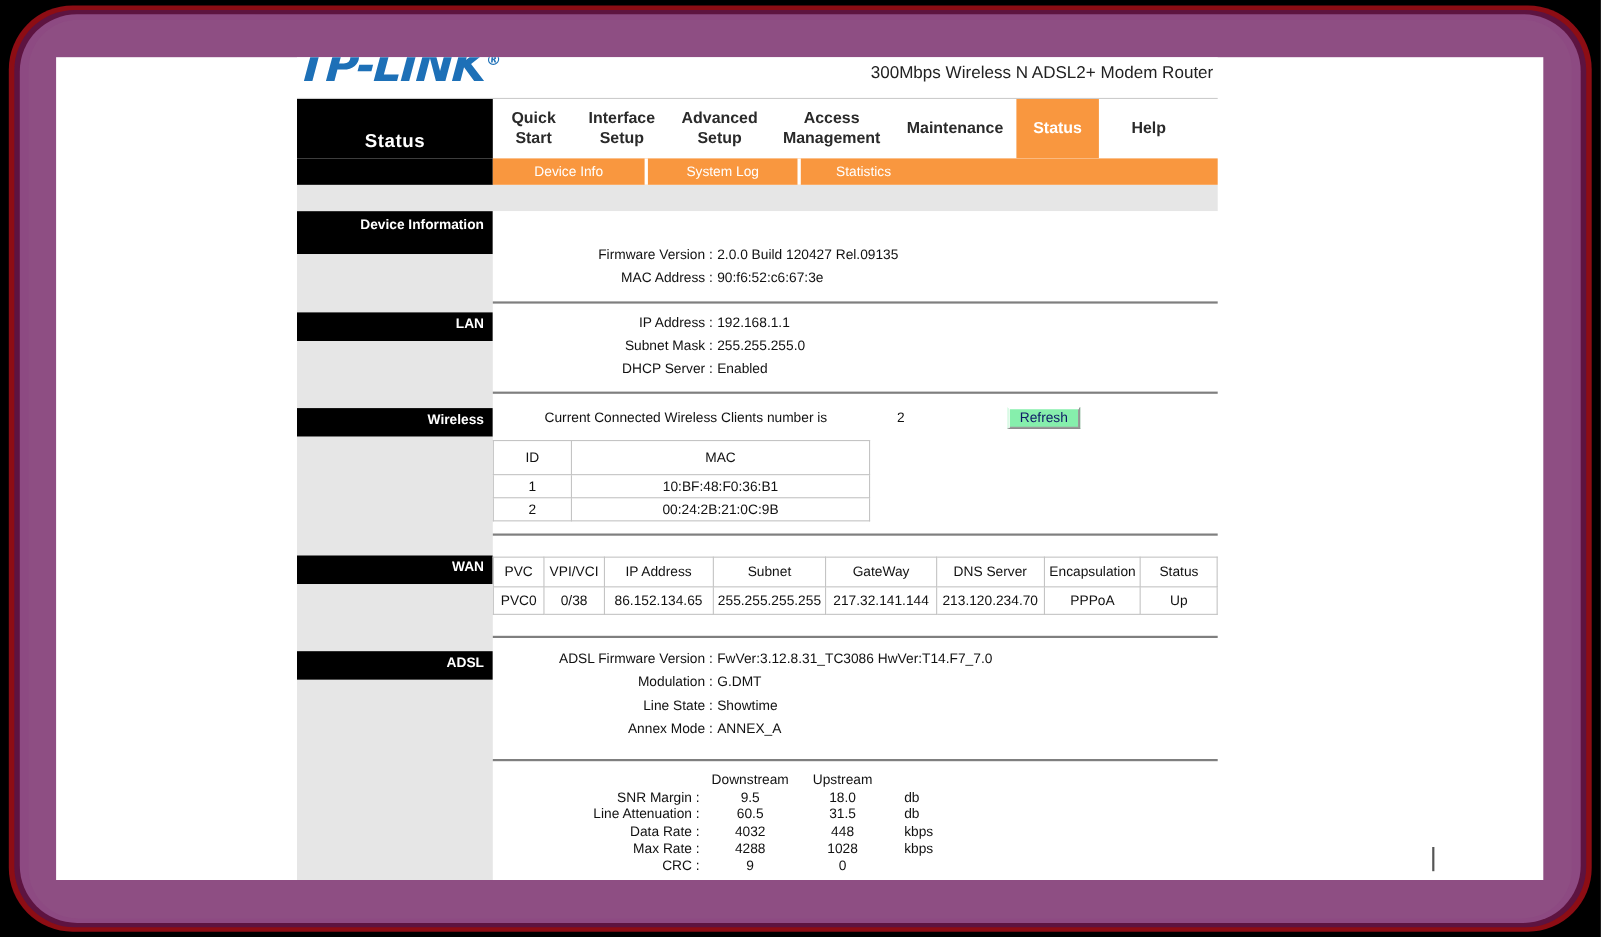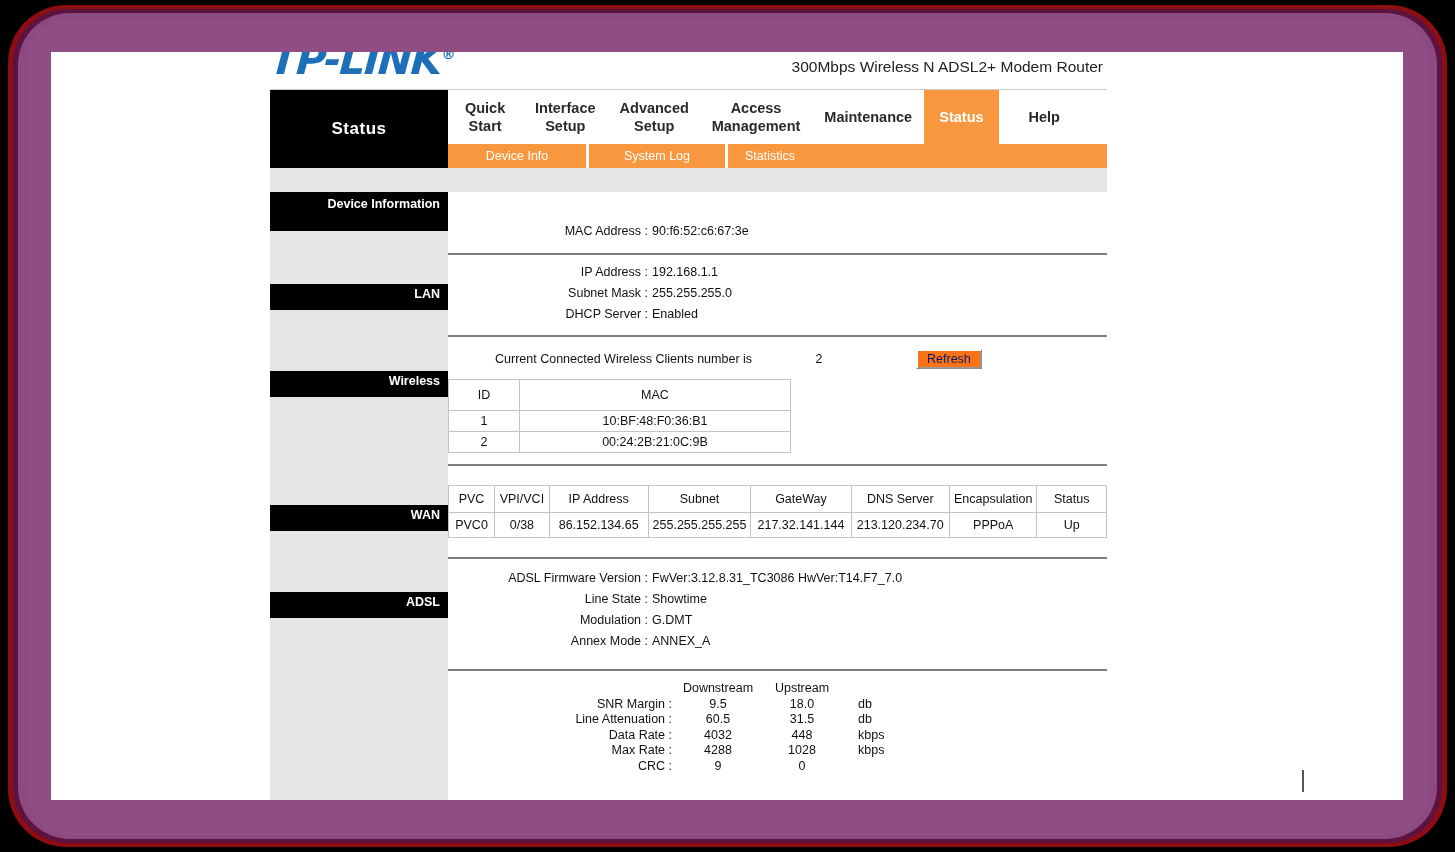--- a/index.html
+++ b/index.html
@@ -244,21 +244,21 @@
     color: #111111;
     padding: 12px 0 10px 0;
   }
   .wifi-label { margin-left: 47px; }
   .wifi-count { margin-left: 52px; width: 30px; text-align: center; }
   .wifi-btn-wrap { margin-left: 82px; }
   .btn {
     font-family: "Liberation Sans", sans-serif;
     font-size: 12.5px;
     color: #0f1a66;
-    background: #f97316;
+    background: #86efac;
     border: 1px solid #8e8e8e;
     border-top-color: #ffffff;
     border-left-color: #ffffff;
     box-shadow: inset 1px 1px 0 #ffffff, inset -1px -1px 0 #9a9a9a;
     padding: 2px 10px;
     cursor: pointer;
   }
 
   
   table.grid {
@@ -282,21 +282,20 @@
 
   #wan-table th { height: 22px; }
   #wan-table td { height: 20px; }
 
   
   table.stats {
     border-collapse: collapse;
     font-size: 12.5px;
     color: #111111;
     margin-top: 10px;
-    margin-left: 36px;
   }
   table.stats td {
     padding: 0 4px;
     line-height: 15.5px;
     white-space: nowrap;
   }
   table.stats td.lab { text-align: right; width: 160px; padding-left: 28px; }
   table.stats td.num { text-align: center; width: 76px; }
   table.stats td.unit { text-align: left; width: 60px; padding-left: 14px; }
   table.stats td.hdr { text-align: center; }
@@ -346,21 +345,21 @@
       </div>
     </div>
 
     <div class="subnav">
       <div class="subnav-spacer"></div>
       <div class="subnav-bar">
         <div class="subnav-item" style="width:110px">Device Info</div>
         <div class="subnav-sep"></div>
         <div class="subnav-item" style="width:108px">System Log</div>
         <div class="subnav-sep"></div>
-        <div class="subnav-item" style="width:108px;justify-content:flex-start;padding-left:17px">Statistics</div>
+        <div class="subnav-item" style="width:108px;justify-content:flex-start;padding-left:32px">Statistics</div>
       </div>
     </div>
 
     <div class="gray-band"></div>
 
     <div class="body-wrap">
 
       <div class="sidebar">
         <div class="side-head" style="height:29px">Device Information</div>
         <div class="side-gap" style="height:53px"></div>
@@ -371,20 +370,24 @@
         <div class="side-head" style="height:18px;padding-top:3px">WAN</div>
         <div class="side-gap" style="height:61px"></div>
         <div class="side-head" style="height:18px;padding-top:3px">ADSL</div>
         <div class="side-gap" style="height:230px"></div>
       </div>
 
       <div class="content">
 
         <div style="height:29px"></div>
         <div>
+          <div class="kv">
+            <div class="k">Firmware Version :</div>
+            <div class="v">2.0.0 Build 120427 Rel.09135</div>
+          </div>
           <div class="kv">
             <div class="k">MAC Address :</div>
             <div class="v">90:f6:52:c6:67:3e</div>
           </div>
         </div>
 
         <div style="height:11px"></div>
         <div class="hr-line"></div>
         <div style="height:7px"></div>
         <div>
@@ -464,26 +467,26 @@
 
         <div style="height:19px"></div>
         <div class="hr-line"></div>
         <div style="height:9px"></div>
         <div>
           <div class="kv">
             <div class="k">ADSL Firmware Version :</div>
             <div class="v">FwVer:3.12.8.31_TC3086 HwVer:T14.F7_7.0</div>
           </div>
           <div class="kv">
+            <div class="k">Modulation :</div>
+            <div class="v">G.DMT</div>
+          </div>
+          <div class="kv">
             <div class="k">Line State :</div>
             <div class="v">Showtime</div>
-          </div>
-          <div class="kv">
-            <div class="k">Modulation :</div>
-            <div class="v">G.DMT</div>
           </div>
           <div class="kv">
             <div class="k">Annex Mode :</div>
             <div class="v">ANNEX_A</div>
           </div>
         </div>
 
         <div style="height:17px"></div>
         <div class="hr-line"></div>
         <table class="stats">

